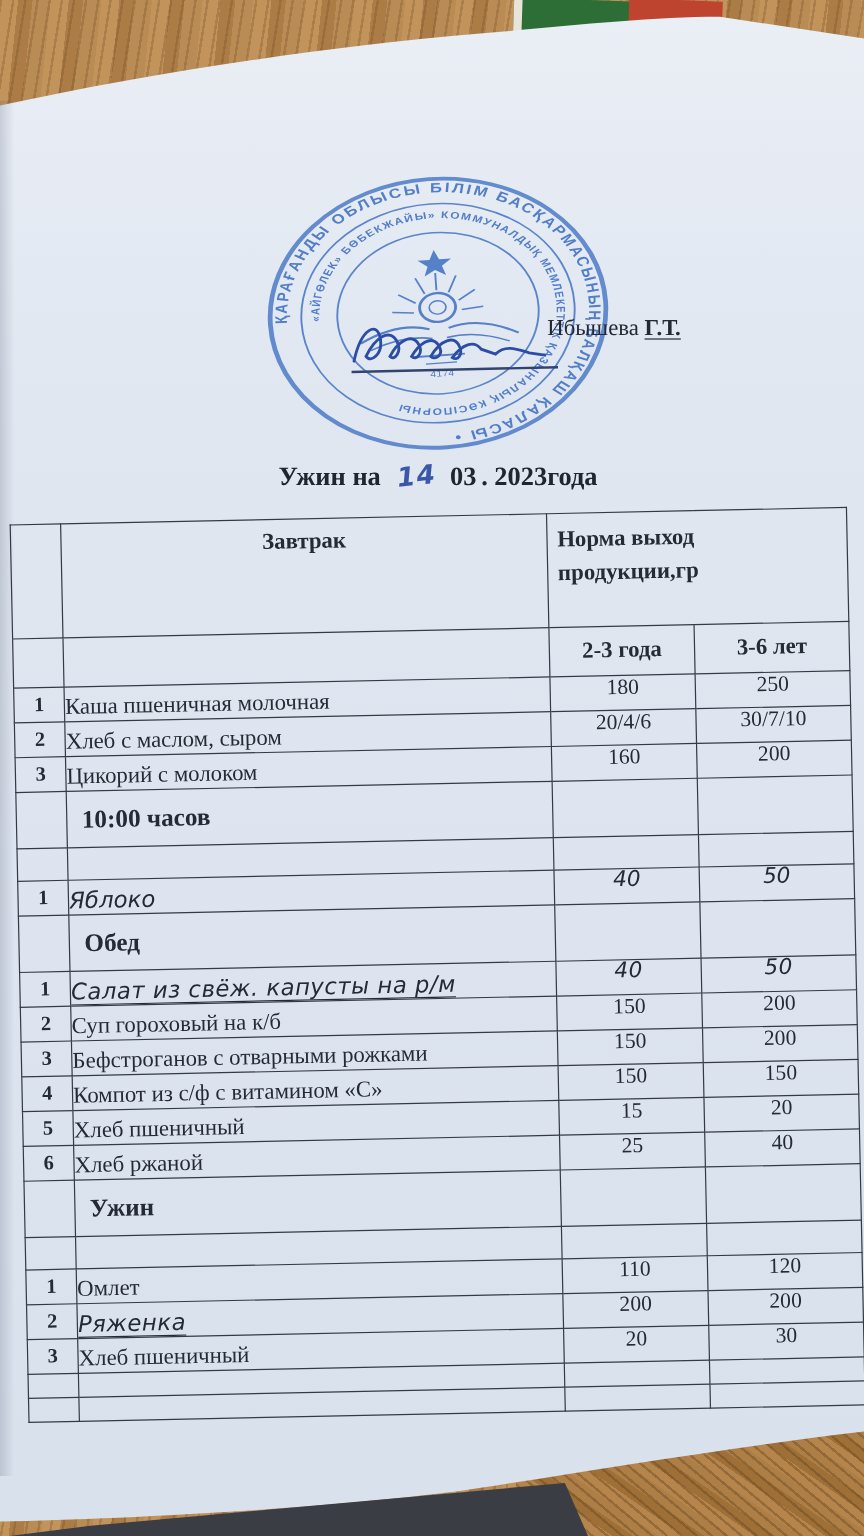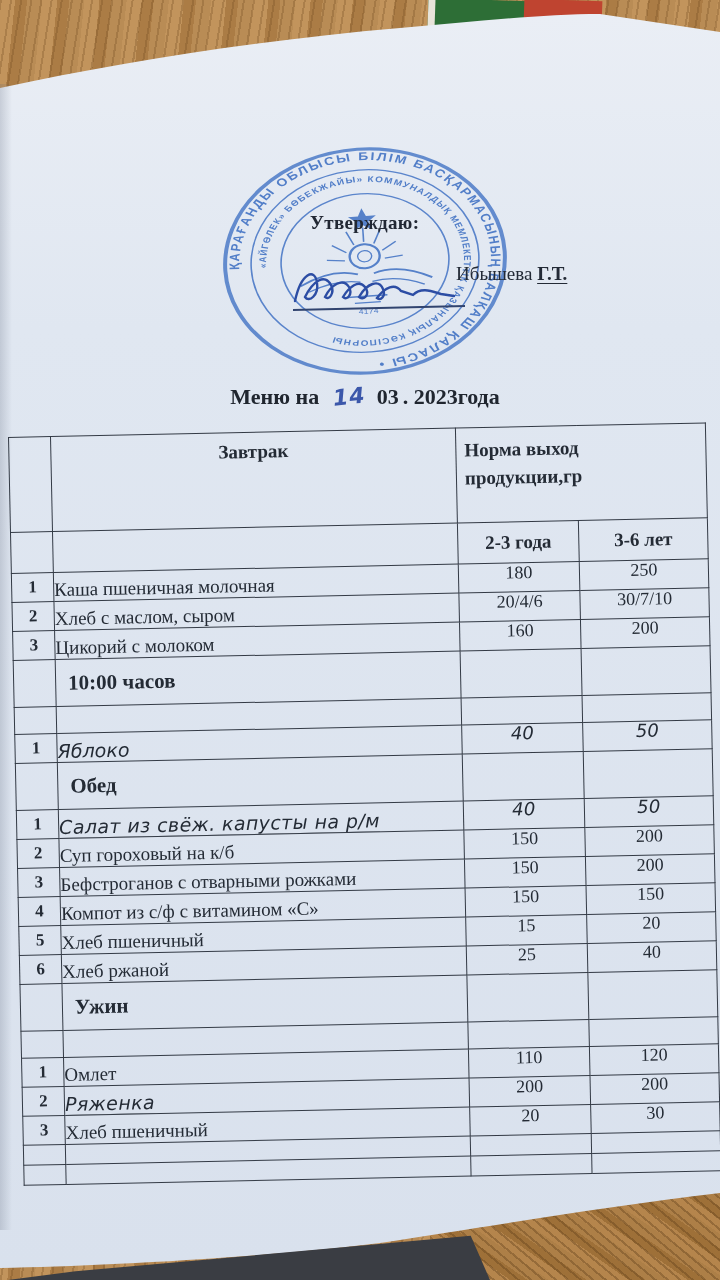--- a/index.html
+++ b/index.html
@@ -124,36 +124,35 @@
         <path d="M -58 34 Q -30 20 -6 26 M 58 34 Q 30 20 6 26" stroke-width="1.6"></path>
         <line x1="-20" y1="44" x2="20" y2="44" stroke-width="2"></line>
         <line x1="-13" y1="52" x2="13" y2="52" stroke-width="1.4"></line>
         <text y="66" text-anchor="middle" font-size="9" font-family="Liberation Sans, sans-serif" fill="#3166bf" stroke="none">4174</text>
       </g>
     </g>
   </g>
 </svg>
 
 <div class="abs approve">
-  <div class="l1">Утверждаю:</div>
 </div>
 
 <svg class="abs signature" viewBox="0 0 182 56">
   <path d="M 4 40 C 10 12 24 6 26 22 C 28 34 18 42 14 36 C 22 20 34 12 40 24 C 44 32 38 40 34 36
            C 40 24 52 16 58 26 C 62 33 56 40 52 36 C 58 26 68 18 74 26 C 80 34 72 40 68 36
            C 76 22 88 18 92 28 C 95 35 90 40 86 37 C 94 26 104 22 110 30 L 122 34
            C 130 26 140 30 150 33 L 163 35" fill="none" stroke="#2c4da4" stroke-width="2.4" stroke-linecap="round"></path>
   <line x1="2" y1="49" x2="174" y2="45" stroke="#31446f" stroke-width="2"></line>
 </svg>
 <div class="abs signer">
   <span>Ибышева </span><span class="init">Г.Т.</span>
 </div>
 
 <div class="abs title">
-  <span>Меню на</span>
+  <span>Ужин на</span>
   <span class="hwday">14</span>
   <span class="mo">03</span><span>. 2023года</span>
 </div>
 
 <table class="menu">
   <colgroup>
       <col style="width:42px">
       <col style="width:405px">
       <col style="width:121px">
       <col style="width:129px">

